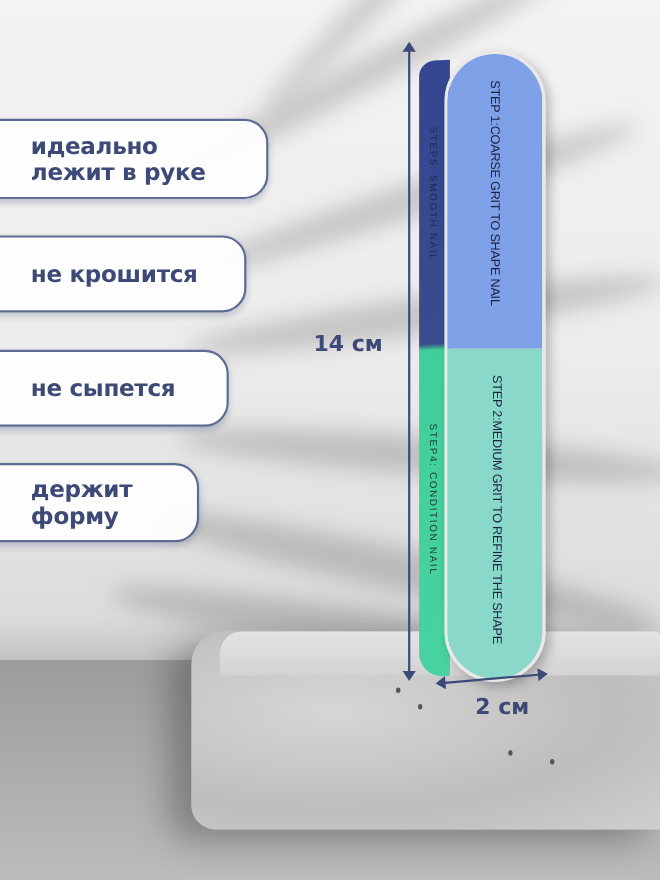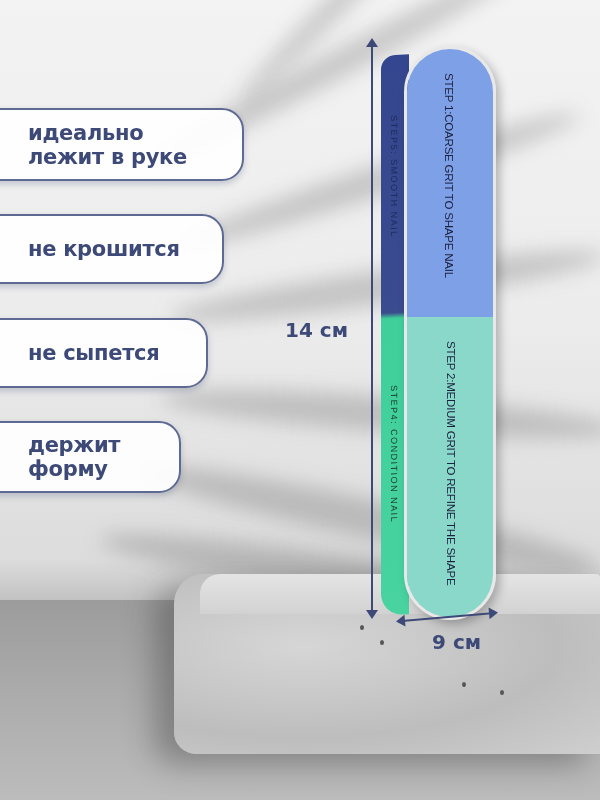--- a/index.html
+++ b/index.html
@@ -73,32 +73,32 @@
     <span>не сыпется</span>
   </div>
   <div class="pill" style="top:421px;width:211px;height:72px;">
     <span>держит
 форму</span>
   </div>
 
   <div class="vline"></div>
   <div class="arrow-up"></div>
   <div class="arrow-down"></div>
-  <div class="dim" style="left:285px;top:318px;">14 см</div>
+  <div class="dim" style="left:285px;top:300px;">14 см</div>
 
   <div class="file-side">
     <div class="side-text" style="left:8px;top:60px;color:#1e2a5a;">STEP5: SMOOTH NAIL</div>
     <div class="side-text" style="left:8px;top:330px;color:#1c3b35;">STEP4: CONDITION NAIL</div>
   </div>
   <div class="file-face">
     <div class="face-top">
       <div class="vtext" style="left:36px;top:24px;">STEP 1:COARSE GRIT TO SHAPE NAIL</div>
     </div>
     <div class="face-bot">
       <div class="vtext" style="left:38px;top:24px;">STEP 2:MEDIUM GRIT TO REFINE THE SHAPE</div>
     </div>
   </div>
 
   <div class="hline"></div>
   <div class="arrow-left"></div>
   <div class="arrow-right"></div>
-  <div class="dim" style="left:432px;top:630px;">9 см</div>
+  <div class="dim" style="left:432px;top:630px;">2 см</div>
 </div>
 
 </body></html>

